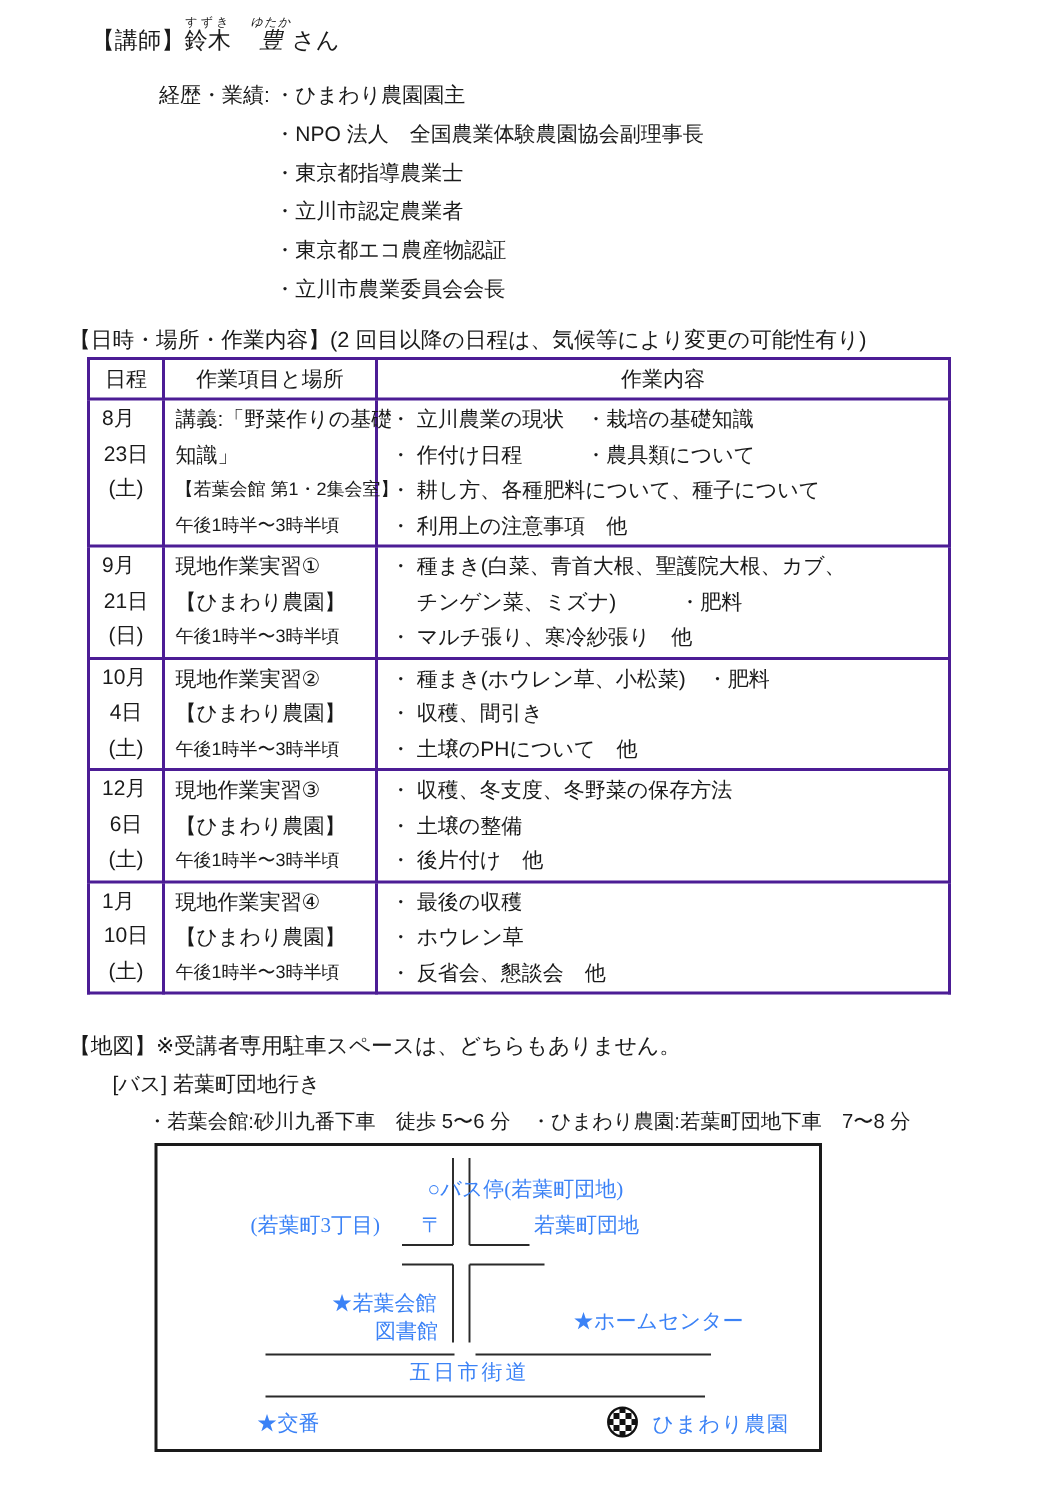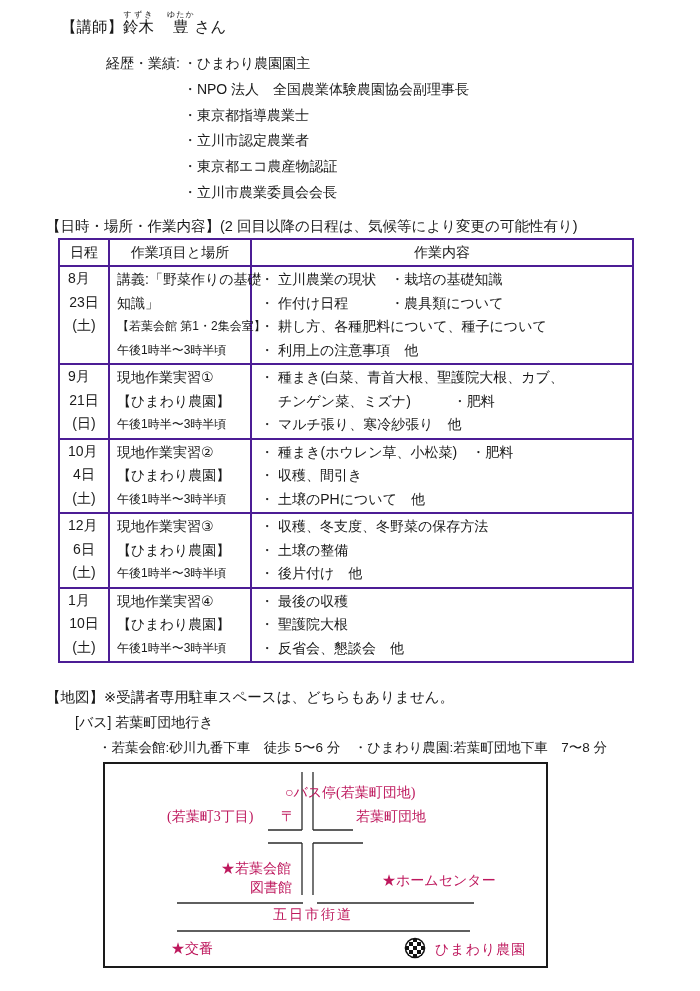--- a/index.html
+++ b/index.html
@@ -3,21 +3,21 @@
 <meta charset="utf-8">
 <style>
   html,body{margin:0;padding:0;background:#fff;}
   .page{
     position:relative;width:700px;height:991px;background:#fff;overflow:hidden;
     font-family:"Liberation Sans","DejaVu Sans",sans-serif;color:#1a1a1a;
   }
   
   .lecturer{position:absolute;top:10px;left:61px;font-size:15.5px;line-height:30px;white-space:nowrap;}
   .lecturer ruby rt{font-size:8px;letter-spacing:1px;color:#1a1a1a;}
-  .name-second{margin-left:13px;}
+  .name-second{margin-left:13px;font-style:italic;}
   .honorific{margin-left:4px;}
   .career{position:absolute;top:51px;left:106px;font-size:14px;display:flex;align-items:flex-start;}
   .career-label{line-height:25.8px;margin-right:3px;white-space:nowrap;}
   .cred-list{display:block;}
   .cred-item{line-height:25.8px;white-space:nowrap;}
   
   .sched-heading{position:absolute;top:217px;left:46px;font-size:14.5px;white-space:nowrap;}
   table.sched{
     position:absolute;top:238px;left:58px;width:574px;border-collapse:collapse;table-layout:fixed;
     font-size:14px;
@@ -35,21 +35,21 @@
   
   .map-heading{position:absolute;top:688px;left:46px;font-size:14.5px;white-space:nowrap;text-align:center;}
   .bus-route{position:absolute;top:714px;left:75px;font-size:14px;white-space:nowrap;}
   .bus-detail{position:absolute;top:739px;left:98px;font-size:13.5px;white-space:nowrap;}
   .map-box{
     position:absolute;top:762px;left:103px;width:441px;height:202px;
     border:2px solid #1a1a1a;background:#fff;
     font-family:"Liberation Serif","DejaVu Serif",serif;font-size:14px;
   }
   .map-box .roads{position:absolute;left:0;top:0;}
-  .map-box .lbl{position:absolute;white-space:nowrap;color:#be185d;}
+  .map-box .lbl{position:absolute;white-space:nowrap;color:#3b82f6;}
   .lbl-bus-stop{left:180px;top:20px;}
   .lbl-district-left{left:62px;top:44px;}
   .lbl-post{left:176px;top:44px;}
   .lbl-district-right{left:251px;top:44px;}
   .lbl-hall{left:116px;top:96px;}
   .lbl-library{left:145px;top:115px;}
   .lbl-home{left:277px;top:108px;}
   .lbl-road{left:168px;top:142px;letter-spacing:2px;}
   .lbl-police{left:66px;top:176px;}
   .farm-icon{position:absolute;left:299px;top:173px;}
@@ -168,21 +168,21 @@
             <div class="dd">10日</div>
             <div class="dw">(土)</div>
           </td>
           <td class="c-task">
             <div>現地作業実習④</div>
             <div>【ひまわり農園】</div>
             <div class="sm">午後1時半〜3時半頃</div>
           </td>
           <td class="c-content">
             <div>・ 最後の収穫</div>
-            <div>・ 聖護院大根</div>
+            <div>・ ホウレン草</div>
             <div>・ 反省会、懇談会　他</div>
           </td>
         </tr>
       </tbody>
   </table>
 
 
   <div class="map-heading">【地図】※受講者専用駐車スペースは、どちらもありません。</div>
   <div class="bus-route">[バス] 若葉町団地行き</div>
   <div class="bus-detail">・若葉会館:砂川九番下車　徒歩 5〜6 分　・ひまわり農園:若葉町団地下車　7〜8 分</div>

